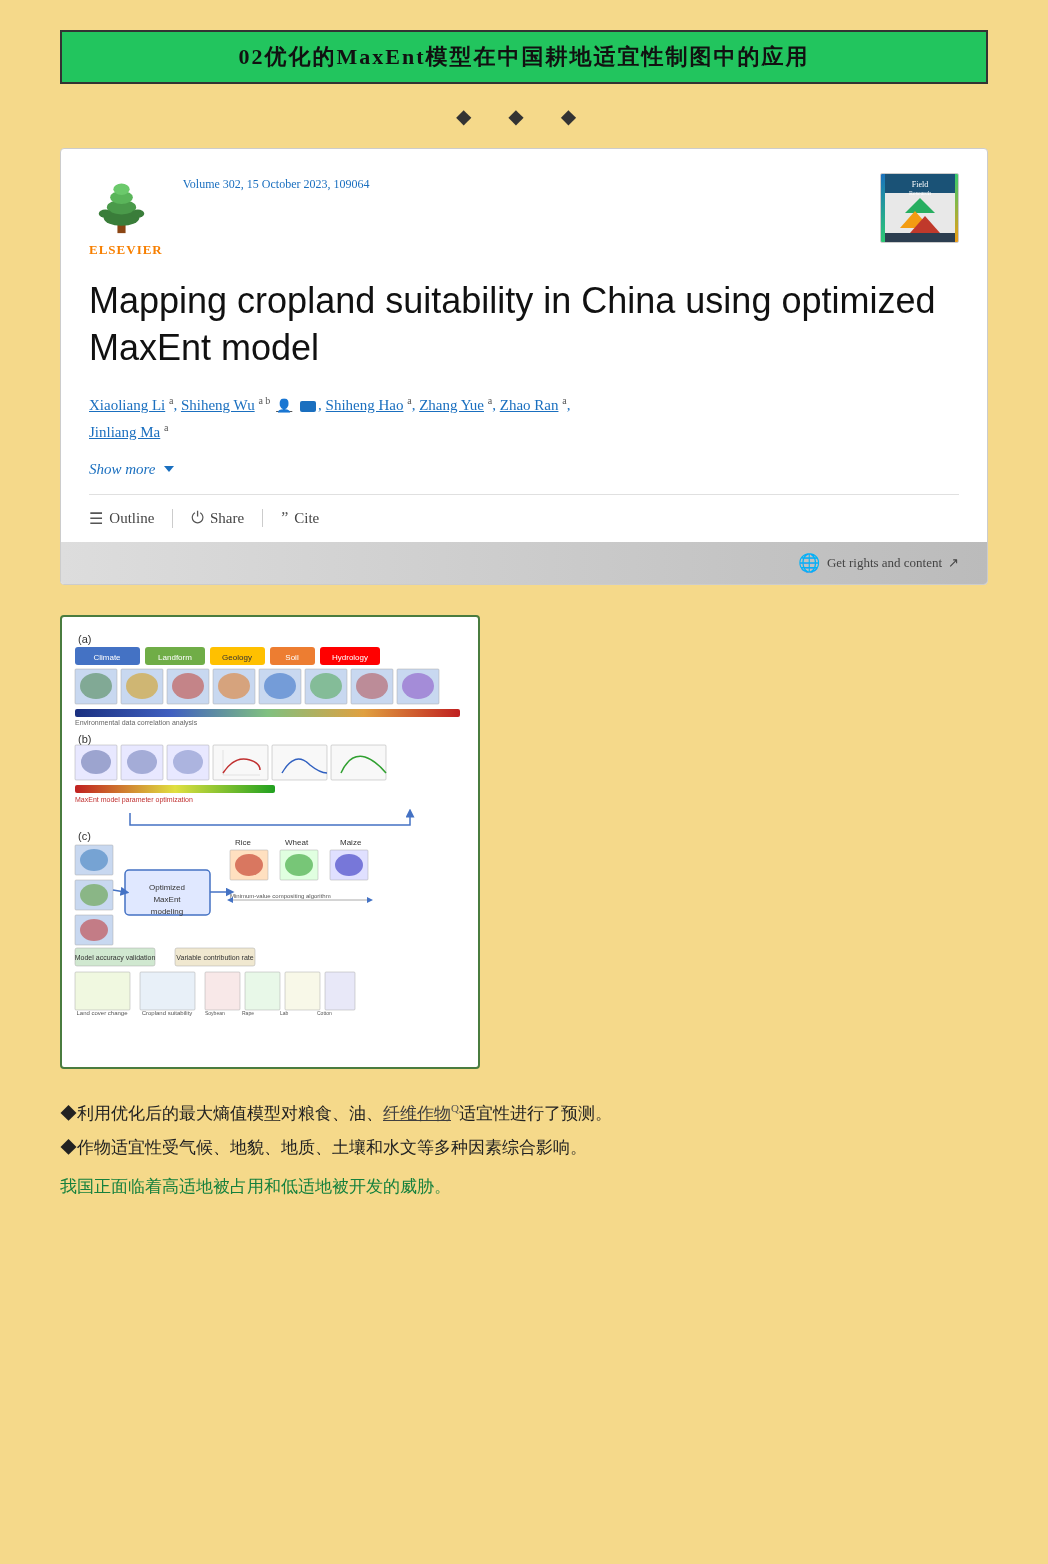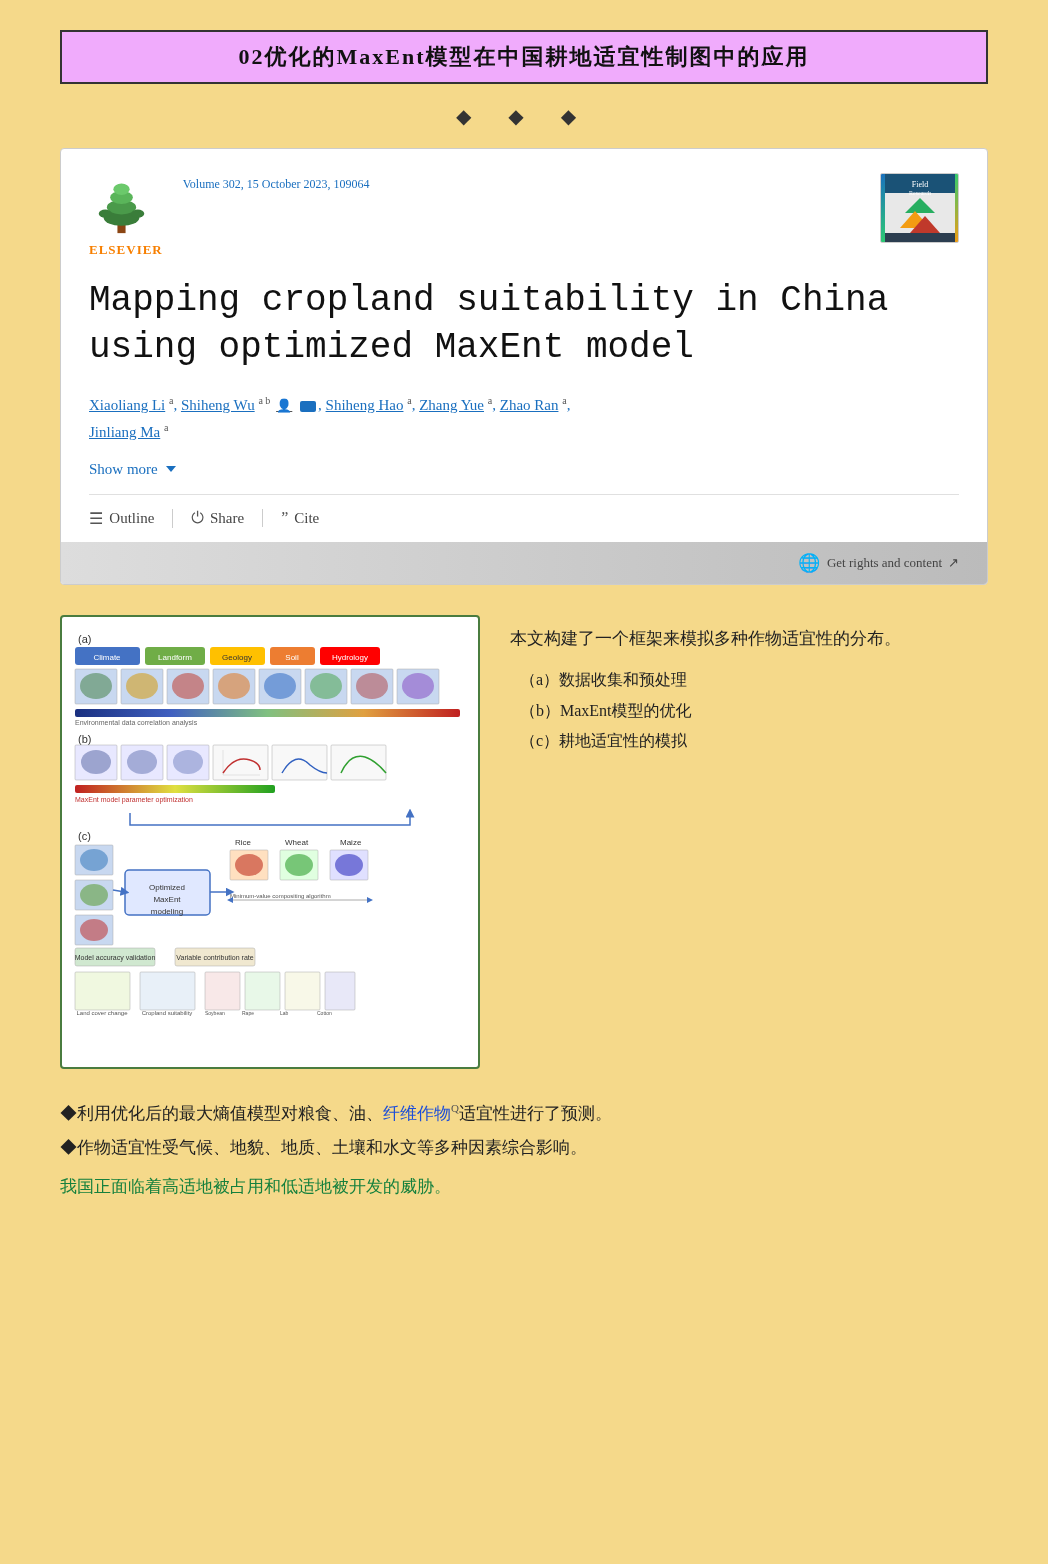--- a/index.html
+++ b/index.html
@@ -15,21 +15,21 @@
       border: 2px solid #333;
       display: inline-block;
       padding: 10px 24px;
       margin: 0 auto 20px auto;
       display: block;
       text-align: center;
       font-size: 22px;
       font-weight: bold;
       letter-spacing: 2px;
       color: #111;
-      background: #f0abfc;
+      background: #22c55e;
       margin-bottom: 20px;
     }
 
     .dots-row {
       text-align: center;
       font-size: 20px;
       color: #333;
       margin-bottom: 20px;
       letter-spacing: 16px;
     }
@@ -92,21 +92,21 @@
       align-items: center;
       justify-content: center;
       overflow: hidden;
     }
 
     .article-title {
       font-size: 36px;
       color: #111;
       line-height: 1.3;
       margin-bottom: 20px;
-      font-family: Liberation Mono, monospace;
+      font-family: Liberation Sans, sans-serif;
       font-weight: normal;
     }
 
     .authors {
       font-size: 15px;
       color: #1a6fbf;
       margin-bottom: 14px;
       line-height: 1.8;
     }
 
@@ -131,20 +131,21 @@
     }
 
     .show-more {
       color: #1a6fbf;
       font-size: 15px;
       cursor: pointer;
       display: inline-flex;
       align-items: center;
       gap: 4px;
       margin-bottom: 16px;
+      font-style: italic;
     }
 
     .show-more-chevron {
       display: inline-block;
       width: 0;
       height: 0;
       border-left: 5px solid transparent;
       border-right: 5px solid transparent;
       border-top: 6px solid #1a6fbf;
       margin-left: 4px;
@@ -232,21 +233,22 @@
     }
 
     .bullet-item {
       font-size: 17px;
       color: #222;
       line-height: 1.8;
       margin-bottom: 4px;
     }
 
     .bullet-item .highlight {
-      color: #1d4ed8;
+      color: #404040;
+      text-decoration: underline;
     }
 
     .bullet-item .superscript-q {
       font-size: 11px;
       vertical-align: super;
       color: #555;
     }
 
     .last-line {
       font-size: 17px;
@@ -492,26 +494,20 @@
         <marker id="arrow" markerWidth="6" markerHeight="6" refX="3" refY="3" orient="auto">
           <path d="M0,0 L0,6 L6,3 z" fill="#4472C4"></path>
         </marker>
         <marker id="arrowleft" markerWidth="6" markerHeight="6" refX="3" refY="3" orient="auto-start-reverse">
           <path d="M0,0 L0,6 L6,3 z" fill="#4472C4"></path>
         </marker>
       </defs>
     </svg>
   </div>
 
-  <div class="figure-description">
-    <p>本文构建了一个框架来模拟多种作物适宜性的分布。</p>
-    <div class="item">（a）数据收集和预处理</div>
-    <div class="item">（b）MaxEnt模型的优化</div>
-    <div class="item">（c）耕地适宜性的模拟</div>
-  </div>
 </div>
 
 <div class="bullet-points">
   <div class="bullet-item">
     ◆利用优化后的最大熵值模型对粮食、油、<span class="highlight">纤维作物</span><sup class="superscript-q">Q</sup>适宜性进行了预测。
   </div>
   <div class="bullet-item">◆作物适宜性受气候、地貌、地质、土壤和水文等多种因素综合影响。</div>
 </div>
 
 <div class="last-line">我国正面临着高适地被占用和低适地被开发的威胁。</div>

